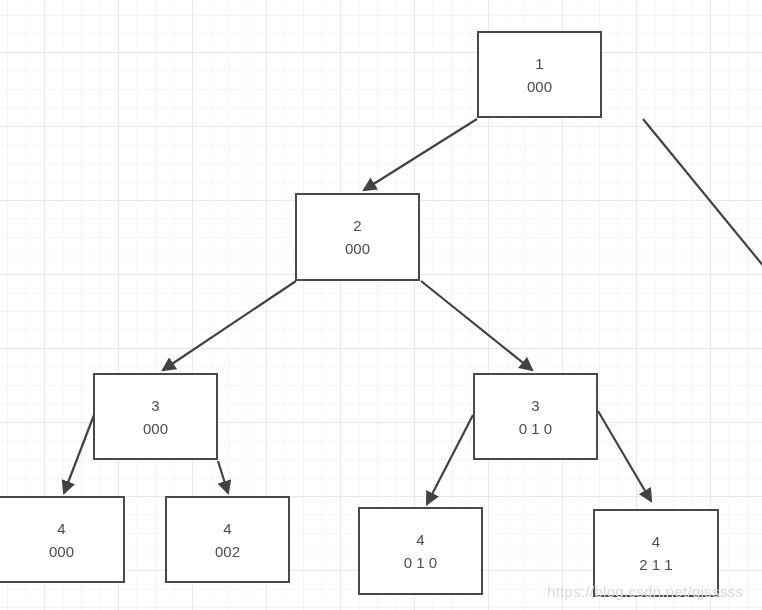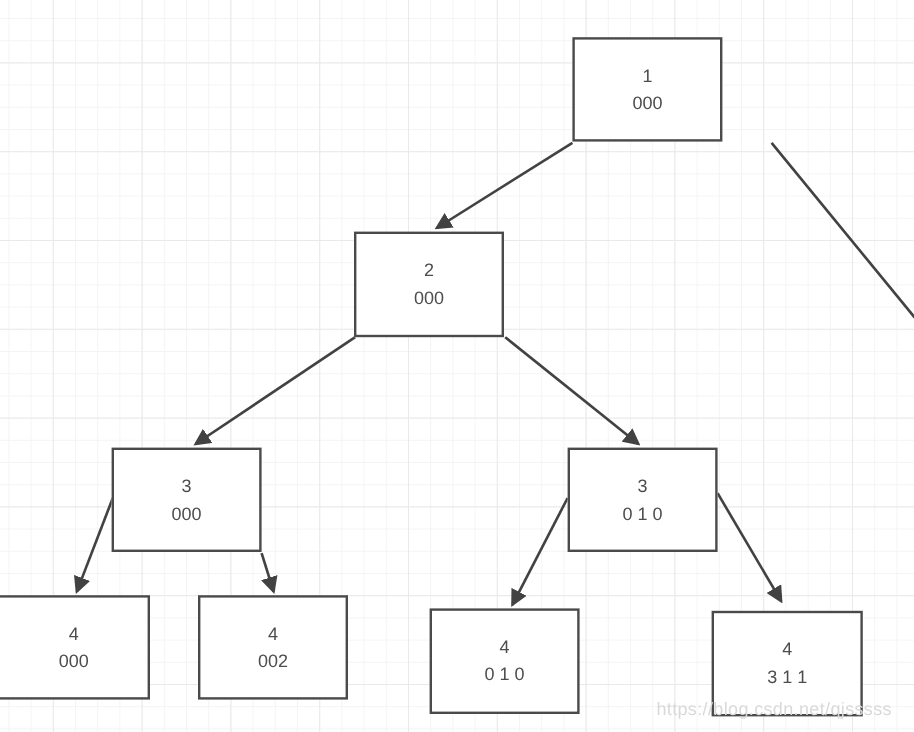--- a/index.html
+++ b/index.html
@@ -119,18 +119,18 @@
     <div>002</div>
   </div>
 
   <div class="node n4c">
     <div>4</div>
     <div>0 1 0</div>
   </div>
 
   <div class="node n4d">
     <div>4</div>
-    <div>3 1 1</div>
+    <div>2 1 1</div>
   </div>
 
   <div class="watermark">https://blog.csdn.net/qjsssss</div>
 
 </div>
 
 </body></html>

